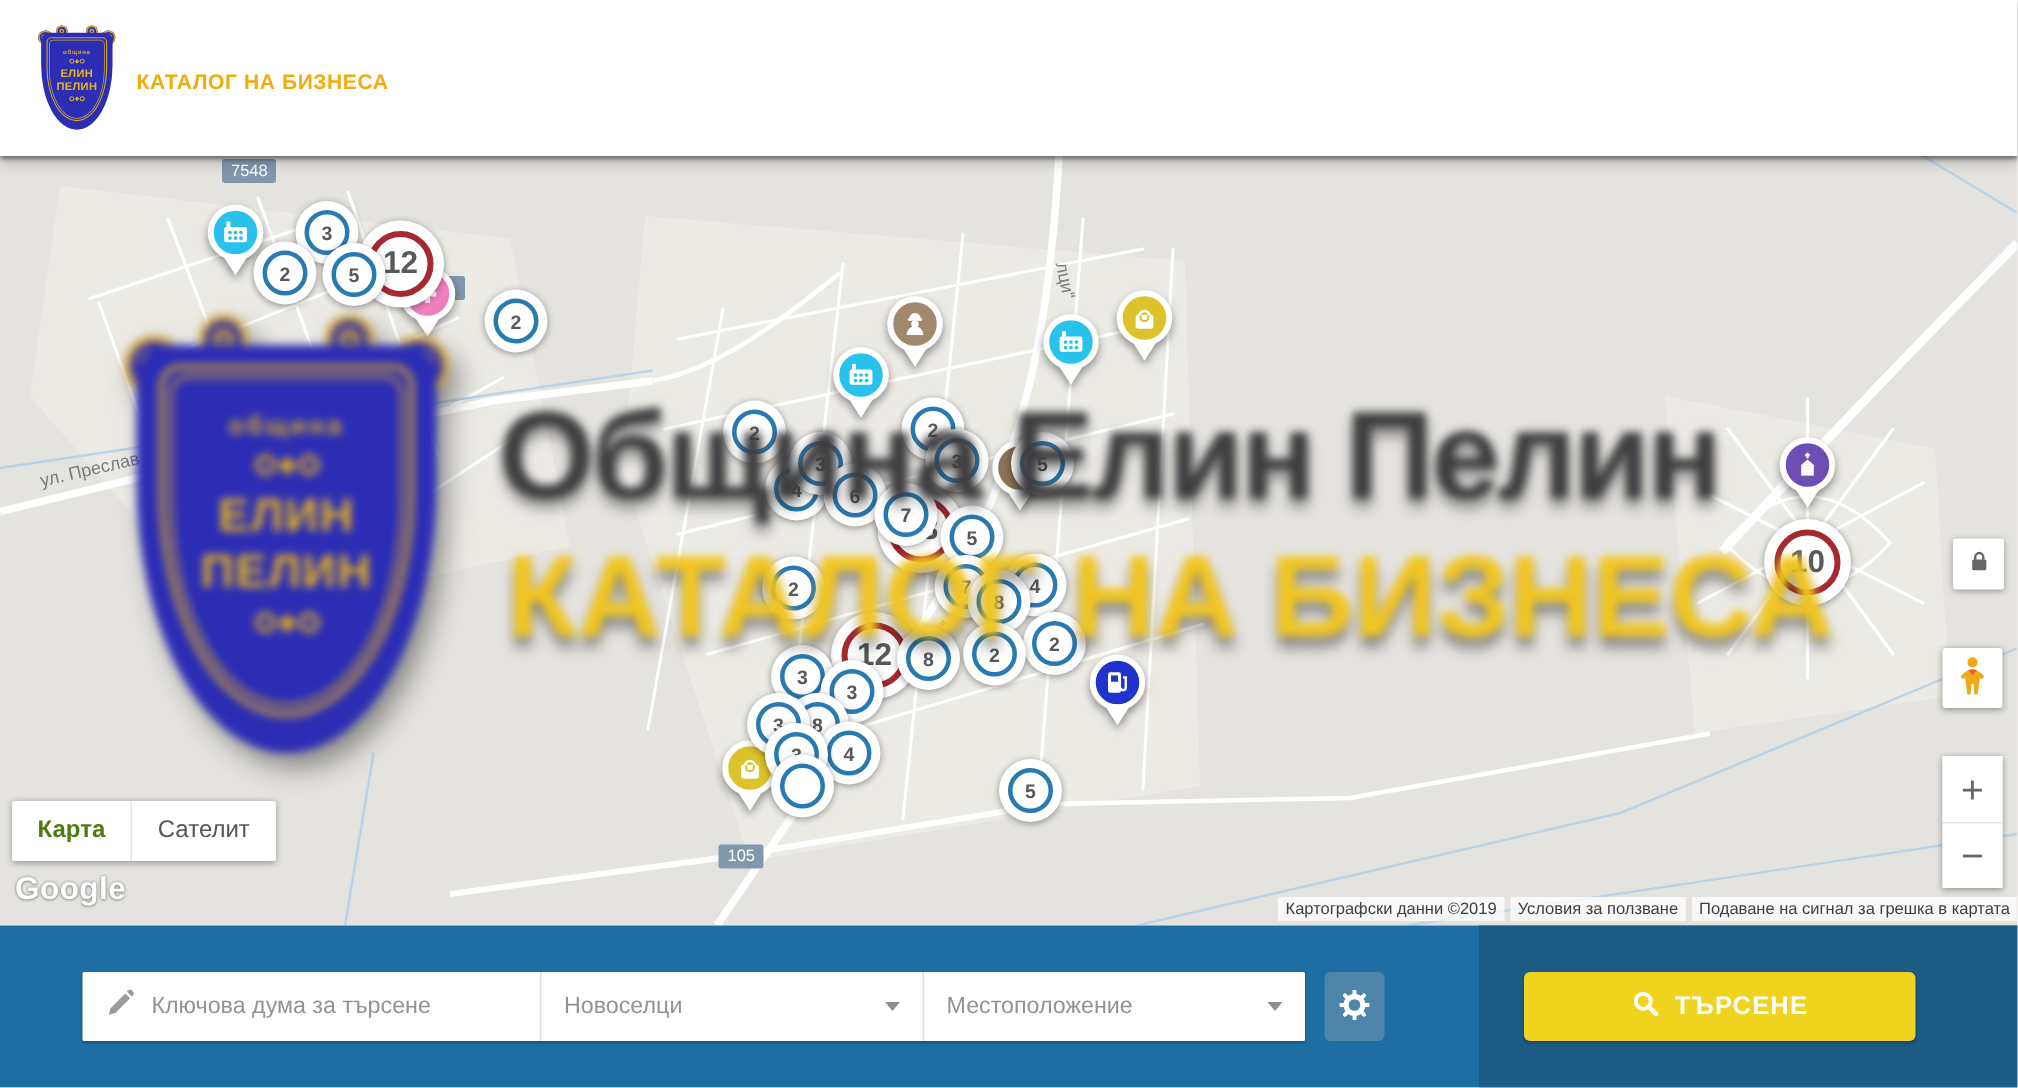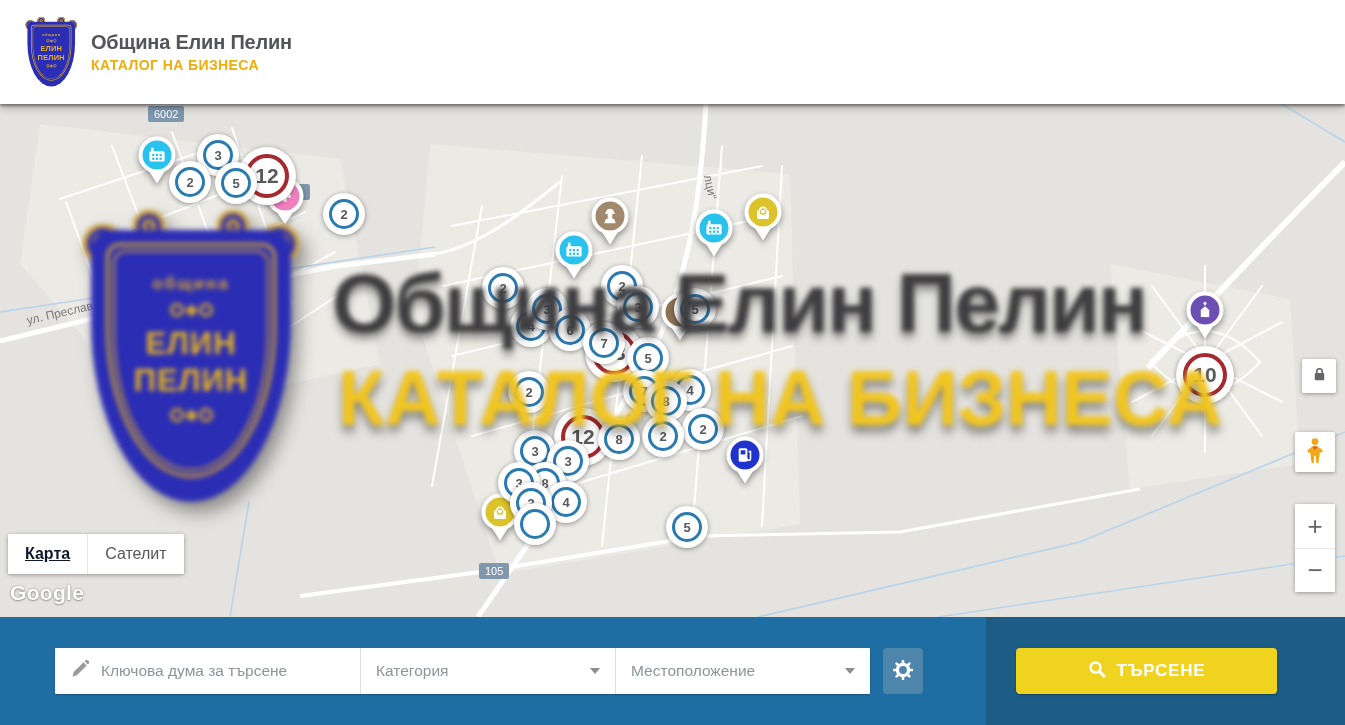--- a/index.html
+++ b/index.html
@@ -69,21 +69,21 @@
   .orn i { width:14px; height:14px; border:3px solid #d8a829; border-radius:50%; }
   .orn b { width:9px; height:9px; background:#d8a829; transform:rotate(45deg); }
   .em-name { text-align:center; color:#e8b51f; font-weight:bold; font-size:31px; letter-spacing:1px; line-height:1.18; margin-top:8px; }
   .em-name.n2 { margin-top:0; }
 
   
   .ctl { position:absolute; background:#fff; box-shadow:0 1px 4px rgba(0,0,0,.35); z-index:4; }
   .maptype { left:8px; top:430px; height:40px; display:flex; border-radius:2px; overflow:hidden; }
   .mt-btn { padding:0 17px; font-size:16px; display:flex; align-items:center; color:#565656; cursor:pointer; background:#fff; border:0; font-family:inherit; }
   .mt-btn + .mt-btn { border-left:1px solid #e6e6e6; }
-  .mt-btn.active { font-weight:bold; color:#0f172a;text-decoration:underline; }
+  .mt-btn.active { font-weight:bold; color:#4d7c0f; }
   .google-logo { position:absolute; left:10px; top:477px; z-index:4; color:#fff; font-size:21px; font-weight:bold;
     letter-spacing:.3px; text-shadow:0 0 2px rgba(0,0,0,.4), 0 1px 2px rgba(0,0,0,.25); cursor:pointer; }
   .attrib { position:absolute; right:0; bottom:3px; z-index:4; display:flex; align-items:center; font-size:11px; color:#3c4043; }
   .attrib .chip { background:rgba(255,255,255,.75); padding:2px 5px; margin-left:4px; white-space:nowrap; text-decoration:none; color:#3c4043; }
   a.chip { cursor:pointer; }
   .lockbox { left:1302px; top:255px; width:34px; height:34px; border-radius:2px; display:flex; align-items:center; justify-content:center; cursor:pointer; border:0; background:#fff; }
   .pegman { left:1295px; top:328px; width:40px; height:40px; border-radius:2px; display:flex; align-items:center; justify-content:center; cursor:pointer; border:0; background:#fff; }
   .zoomctl { left:1295px; top:400px; width:40px; border-radius:2px; display:flex; flex-direction:column; }
   .z-btn { height:44px; width:100%; display:flex; align-items:center; justify-content:center; font-size:26px; color:#666; cursor:pointer; background:#fff; border:0; font-family:inherit; }
   .z-btn.out { border-top:1px solid #e6e6e6; }
@@ -130,21 +130,20 @@
           <div class="orn">
                 <i></i>
                 <b></b>
                 <i></i>
               </div>
         </div>
           </div>
       </div>
     </div>
     <div class="brand-text">
-      <div class="brand-title">Община Елин Пелин</div>
       <div class="brand-subtitle">КАТАЛОГ НА БИЗНЕСА</div>
     </div>
   </div>
 </header>
 
 <div class="map">
   <svg class="roads" viewBox="0 0 1345 513">
     <polygon fill="#eceae5" points="40,20 340,55 380,260 150,310 20,160"></polygon>
     <polygon fill="#eceae5" points="430,40 790,70 800,420 500,470 415,210"></polygon>
     <polygon fill="#eceae5" points="1110,160 1290,195 1300,360 1130,385"></polygon>
@@ -185,21 +184,21 @@
     </g>
     <g stroke="#b9d3e9" stroke-width="1.6" fill="none">
       <path d="M0,208 L435,143"></path>
       <path d="M249,398 L230,513"></path>
       <path d="M758,513 L1080,438 L1345,328"></path>
       <path d="M938,513 L1345,452"></path>
       <path d="M1282,0 L1345,38"></path>
     </g>
   </svg>
 
-  <span class="road-badge badge-6002">6002</span>
+  <span class="road-badge badge-6002">7548</span>
   <span class="road-badge badge-105">105</span>
   <span class="road-badge badge-stub"></span>
   <span class="street-label lbl-preslav">ул. Преслав</span>
   <span class="street-label lbl-novoselci">бул. „Новоселци“</span>
   <span class="street-label lbl-ci">лци“</span>
 
   <div class="markers">
       <div class="pin" style="left: 157px; top: 51px;">
         <div class="pin-head" style="background:#29c2ec">
           <svg viewBox="0 0 16 16">
@@ -498,20 +497,25 @@
     </div>
     <div class="wm-title">Община Елин Пелин</div>
     <div class="wm-sub">КАТАЛОГ НА БИЗНЕСА</div>
   </div>
 
   <div class="ctl maptype">
     <button class="mt-btn active">Карта</button>
     <button class="mt-btn">Сателит</button>
   </div>
   <div class="google-logo">Google</div>
+  <div class="attrib">
+    <span class="chip">Картографски данни ©2019</span>
+    <a class="chip">Условия за ползване</a>
+    <a class="chip">Подаване на сигнал за грешка в картата</a>
+  </div>
   <button class="ctl lockbox">
     <span>
       <svg width="13" height="15" viewBox="0 0 13 15">
           <path d="M3.8 6.2V4.4a2.7 2.7 0 0 1 5.4 0v1.8" fill="none" stroke="#666" stroke-width="1.6"></path>
           <rect x="1.8" y="6" width="9.4" height="7.2" rx="1" fill="#666"></rect>
         </svg>
     </span>
   </button>
   <button class="ctl pegman">
     <span>
@@ -535,21 +539,21 @@
     <div class="sg-field kw">
       <span>
         <svg width="20" height="20" viewBox="0 0 20 20" fill="#9b9b9b">
             <path d="M2.5 17.5l1.2-4.4 9.8-9.8 3.2 3.2-9.8 9.8z"></path>
             <path d="M14.6 2.2l3.2 3.2 1-1a1.6 1.6 0 0 0 0-2.2l-1-1a1.6 1.6 0 0 0-2.2 0z"></path>
           </svg>
       </span>
       <input type="text" placeholder="Ключова дума за търсене" style="">
     </div>
     <div class="sg-field sel">
-      <span>Категория</span>
+      <span>Новоселци</span>
       <span class="caret"></span>
     </div>
     <div class="sg-field sel">
       <span>Местоположение</span>
       <span class="caret"></span>
     </div>
   </div>
   <button class="btn-gear">
     <span>
       <svg width="20" height="20" viewBox="0 0 20 20">

